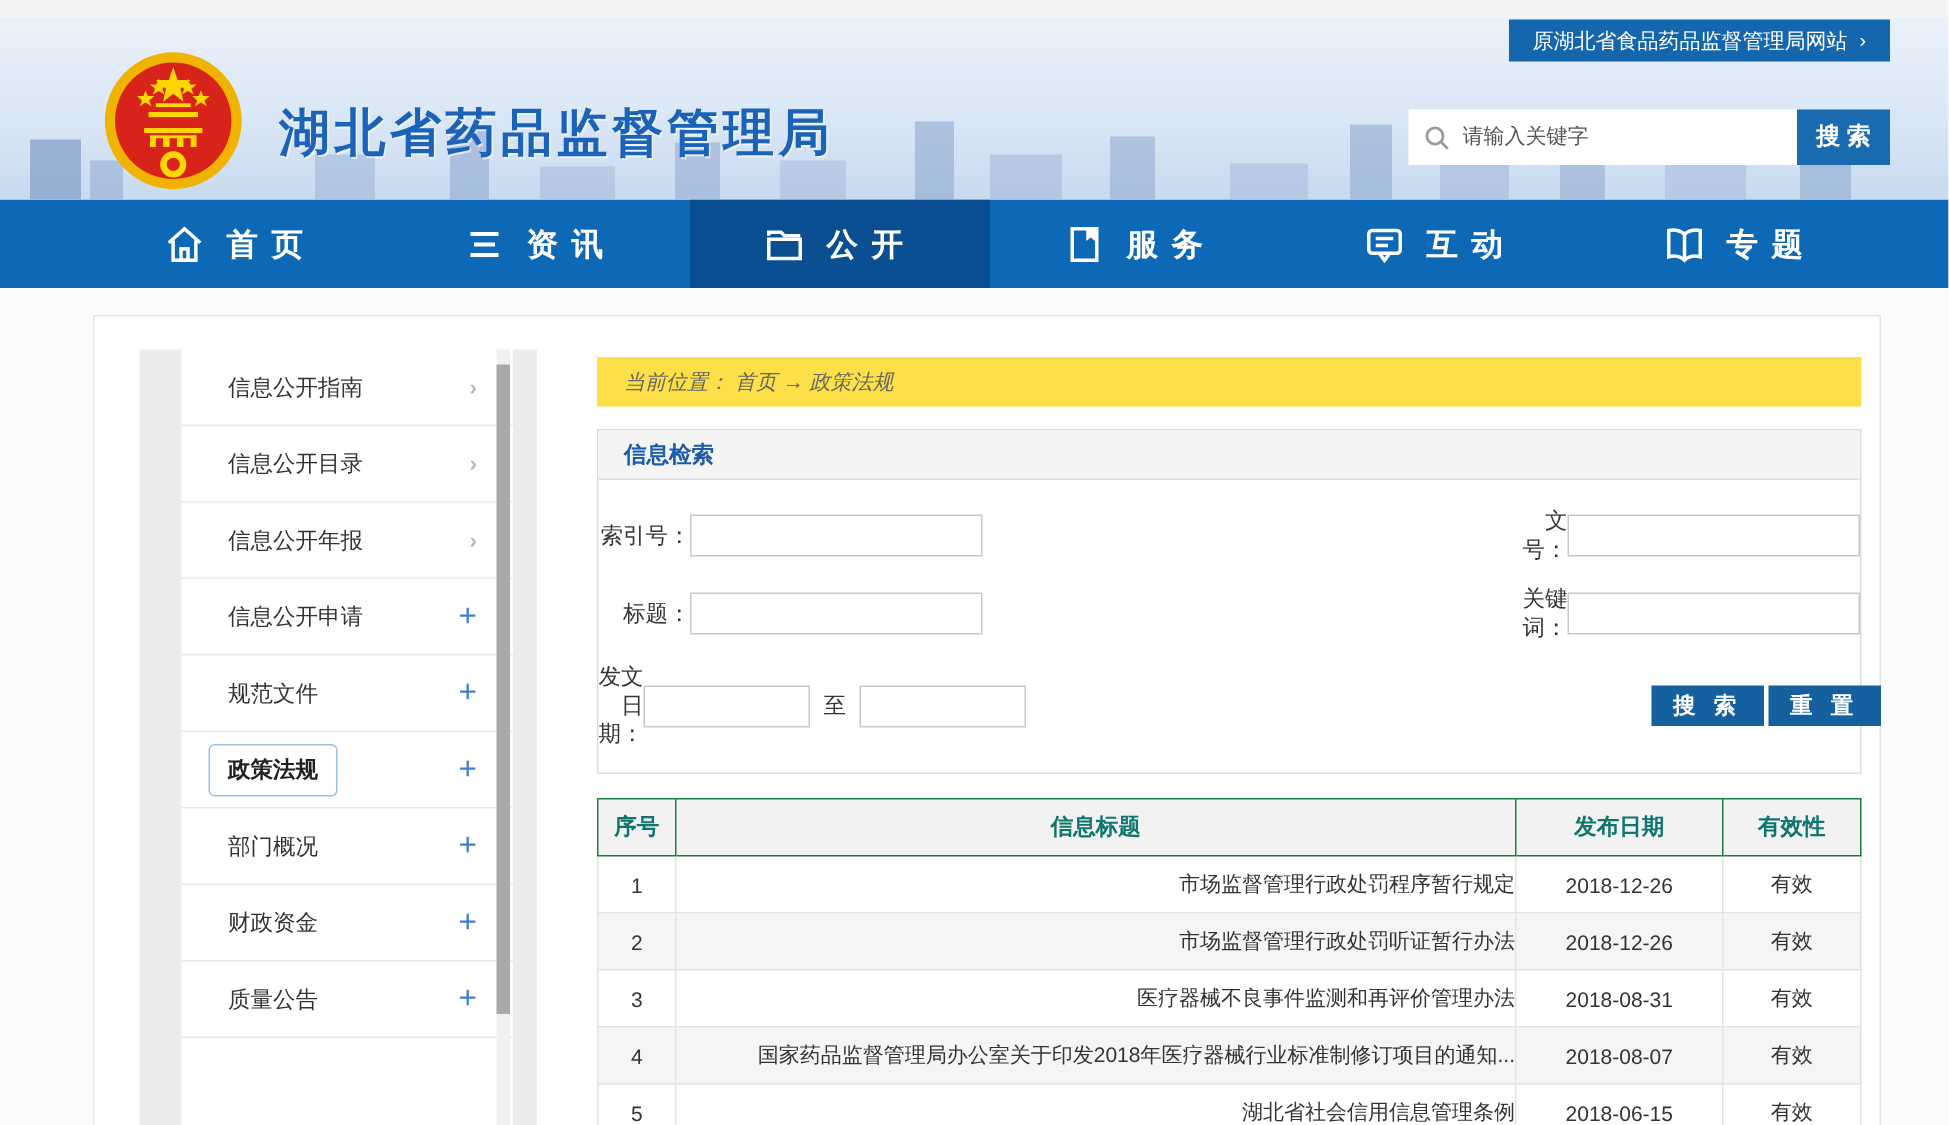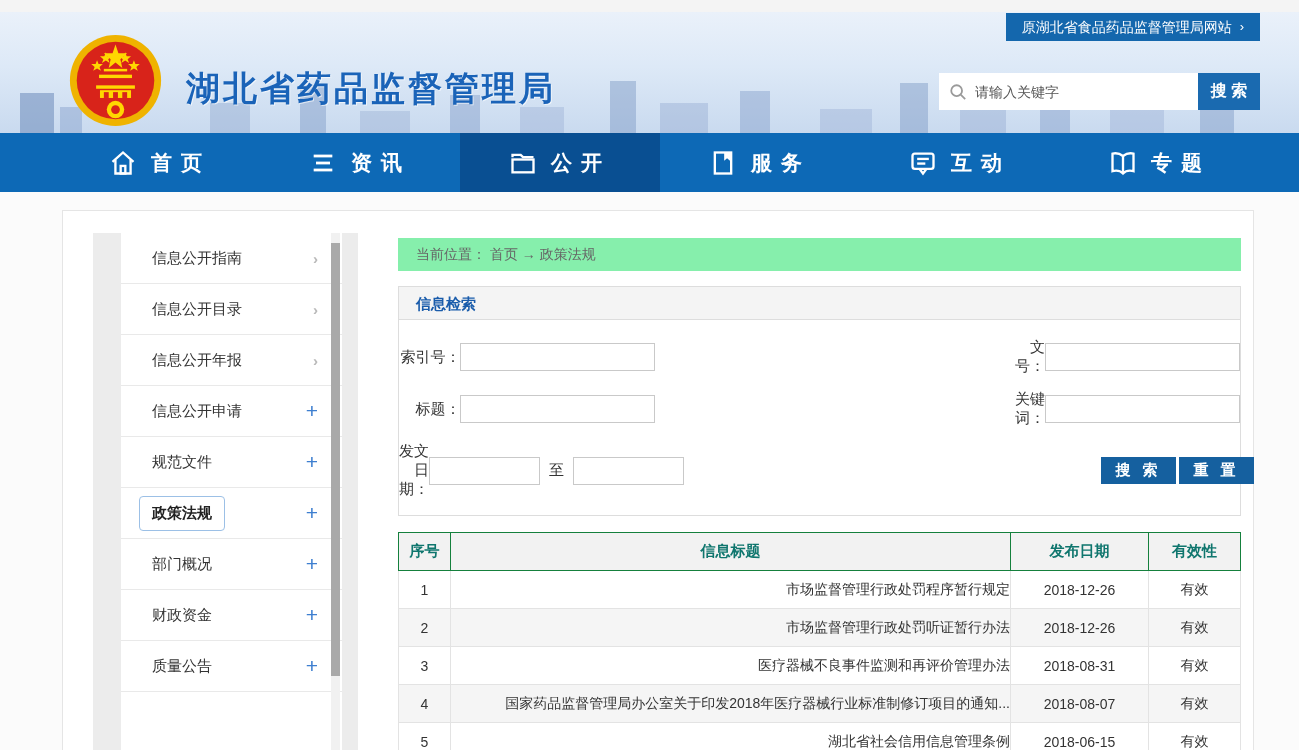--- a/index.html
+++ b/index.html
@@ -17,21 +17,21 @@
   .emblem { position: absolute; left: 66px; top: 20px; width: 99px; height: 97px; }
   .site-title { position: absolute; left: 186px; top: 54px; font-size: 34px; font-weight: bold;
     color: #1a63b8; letter-spacing: 3px; text-shadow: 1px 1px 0 rgba(255,255,255,.6); }
   .top-link { position: absolute; right: 39px; top: 1px; height: 28px; line-height: 28px;
     background: #1467ad; color: #fff; font-size: 14px; padding: 0 16px; cursor: pointer;
     display: flex; align-items: center; gap: 8px; }
   .top-link .arr { font-size: 13px; }
   .hdr-search { position: absolute; right: 39px; top: 61px; width: 321px; height: 37px; display: flex; }
   .hdr-search .box { flex: 1; background: #fff; display: flex; align-items: center; padding: 0 10px; }
   .hdr-search input { border: 0; outline: none; flex: 1; font-size: 14px; color: #4d7c0f; margin-left: 8px;
-    font-family: Liberation Sans, sans-serif; background: transparent; }
+    font-family: Liberation Serif, serif; background: transparent; }
   .hdr-search input::placeholder { color: #555; }
   .hdr-search .btn { width: 62px; background: #1a6ab0; color: #fff; font-size: 16px; font-weight: bold;
     display: flex; align-items: center; justify-content: center; cursor: pointer; }
 
   
   .nav { height: 59px; background: #0d69b6; display: flex; padding-left: 60px; }
   .nav-item { width: 200px; height: 59px; display: flex; align-items: center; justify-content: center;
     color: #fff; cursor: pointer; }
   .nav-item.active { background: #094f92; }
   .nav-item .lbl { font-size: 21px; font-weight: bold; letter-spacing: 9px; margin-left: 14px; }
@@ -51,22 +51,22 @@
     padding: 0 24px 0 31px; cursor: pointer; }
   .side-item .lbl { flex: 1; font-size: 15px; color: #333; }
   .side-item .sfx-chev { color: #b9b9b9; font-size: 15px; font-weight: bold; }
   .side-item .sfx-plus { color: #3e7fd0; font-size: 21px; font-weight: normal; }
   .side-item.active .lbl { font-weight: bold; color: #222; }
   .side-item.active .lbl span { display: inline-block; border: 1px solid #9cc0e6; border-radius: 4px;
     padding: 7px 12px; margin-left: -13px; }
 
   
   .main { margin-left: 335px; width: 843px; padding-top: 5px; }
-  .breadcrumb { height: 33px; line-height: 33px; background: #86efac; font-size: 14px; color: #666;
-    padding-left: 18px; }
+  .breadcrumb { height: 33px; line-height: 33px; background: #fde047; font-size: 14px; color: #666;
+    padding-left: 18px; font-style: italic; }
   .breadcrumb .bc-link { color: #666; cursor: pointer; }
   .search-block { margin-top: 15px; border: 1px solid #ddd; }
   .search-block-title { height: 33px; line-height: 33px; background: #f4f4f4; border-bottom: 1px solid #ddd;
     color: #1a5cab; font-size: 15px; font-weight: bold; padding-left: 17px; }
   .form { padding: 18px 0 16px 0; }
   .form-row { display: flex; align-items: center; margin-bottom: 14px; }
   .form-row:last-child { margin-bottom: 0; }
   .f-label { width: 106px; text-align: right; font-size: 15px; color: #333; }
   .f-label.r { width: 65px; margin-left: 352px; }
   .f-input { width: 245px; height: 28px; border: 1px solid #c9c9c9; outline: none; padding: 0 6px;

